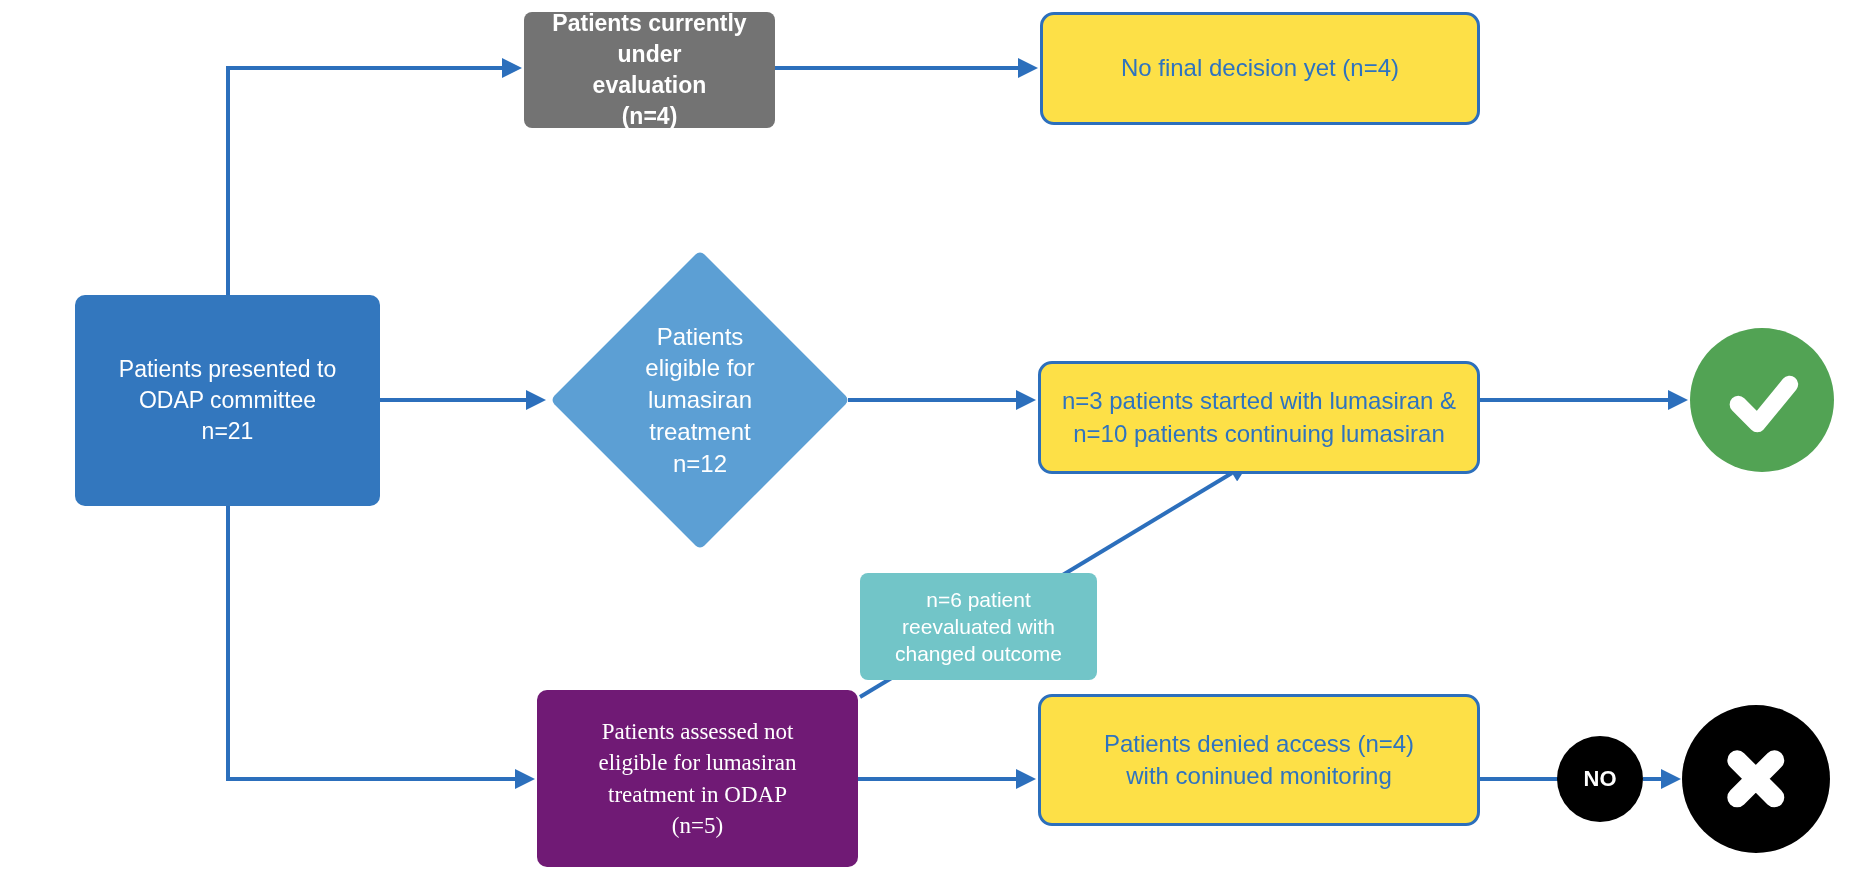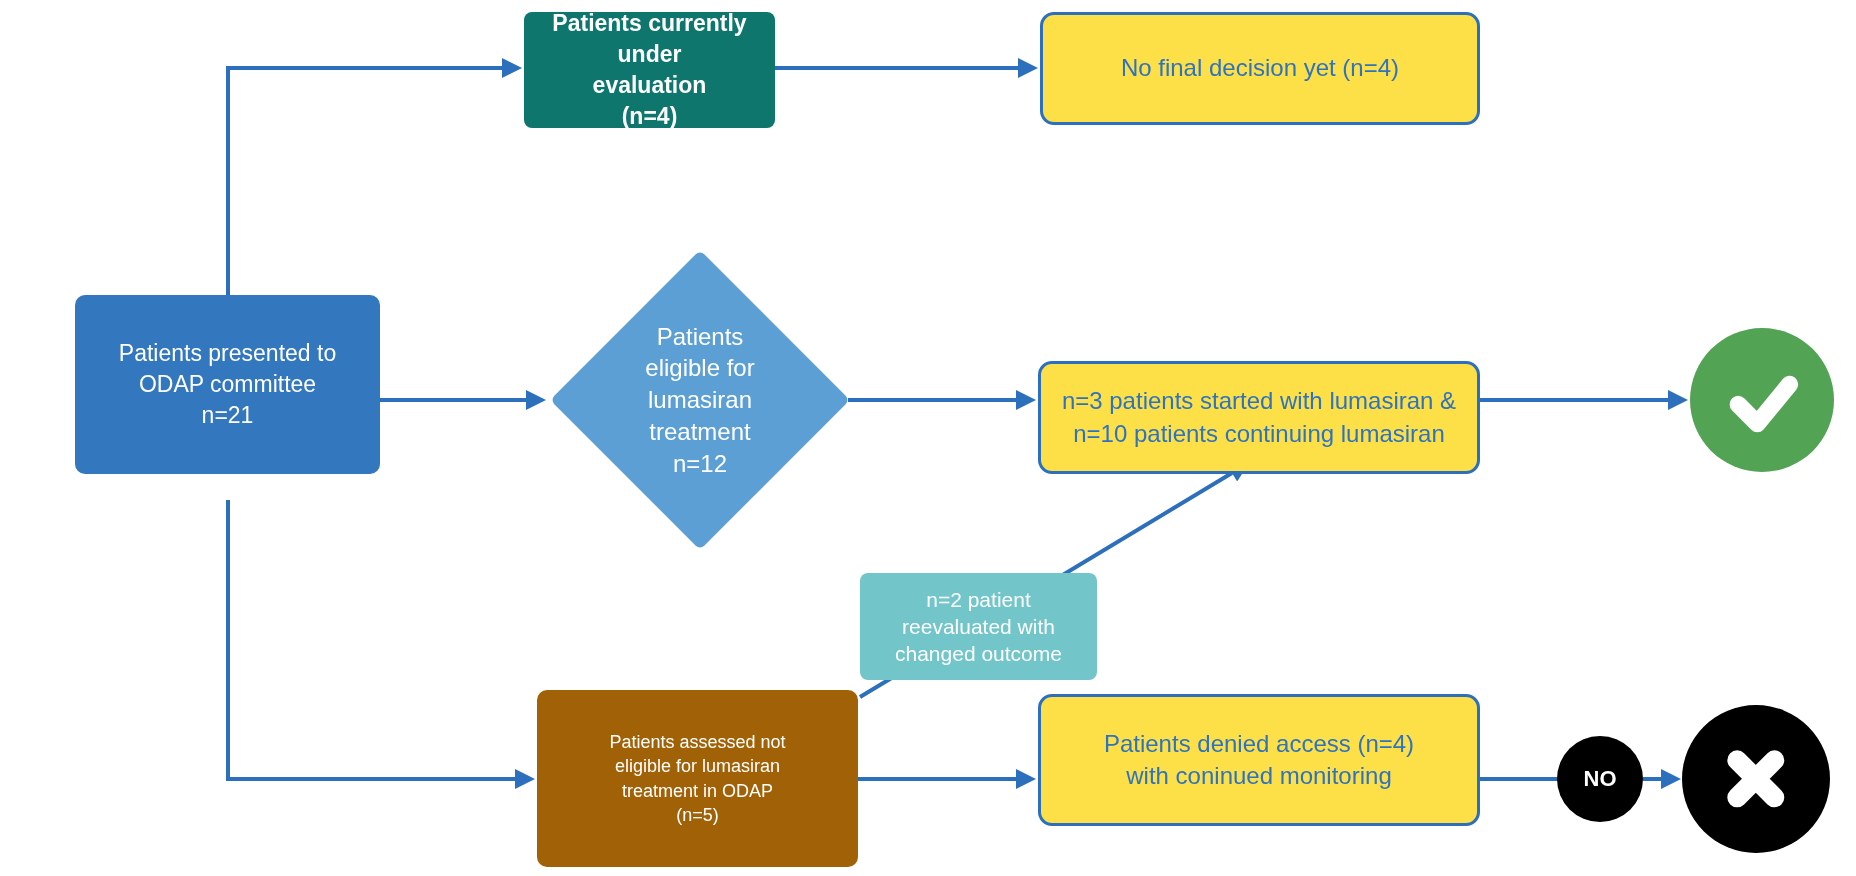--- a/index.html
+++ b/index.html
@@ -27,31 +27,32 @@
     box-sizing: border-box;
     line-height: 1.35;
   }
   .box-blue {
     background: #3377BE;
     color: #ffffff;
     border-radius: 10px;
     font-size: 23px;
   }
   .box-navy {
-    background: #0f766e;
+    background: #737373;
     color: #ffffff;
     border-radius: 8px;
     font-size: 23px;
     font-weight: bold;
   }
   .box-teal {
-    background: #a16207;
+    background: #701a75;
     color: #ffffff;
     border-radius: 10px;
-    font-size: 18px;
+    font-size: 23px;
+    font-family: Liberation Serif, serif;
   }
   .box-teal-small {
     background: #72C5C8;
     color: #ffffff;
     border-radius: 8px;
     font-size: 21px;
     line-height: 1.3;
   }
   .box-white {
     background: #fde047;
@@ -116,41 +117,41 @@
       <path d="M848 400 H1016" marker-end="url(#arrow)"></path>
       <path d="M1480 400 H1668" marker-end="url(#arrow)"></path>
       <path d="M228 500 V779 H515" marker-end="url(#arrow)"></path>
       <path d="M858 779 H1016" marker-end="url(#arrow)"></path>
       <path d="M1480 779 H1558"></path>
       <path d="M1643 779 H1661" marker-end="url(#arrow)"></path>
       <path d="M860 697 L1232 473" marker-end="url(#arrow)"></path>
     </g>
   </svg>
 
-  <div class="node box-blue" style="left:75px; top:295px; width:305px; height:179px;">Patients presented to
+  <div class="node box-blue" style="left:75px; top:295px; width:305px; height:211px;">Patients presented to
 ODAP committee
 n=21</div>
 
   <div class="node box-navy" style="left:524px; top:12px; width:251px; height:116px;">Patients currently under
 evaluation
 (n=4)</div>
 
   <div class="node box-white" style="left:1040px; top:12px; width:440px; height:113px;">No final decision yet (n=4)</div>
 
   <div class="diamond-outer"></div>
   <div class="diamond-text">Patients
 eligible for
 lumasiran
 treatment
 n=12</div>
 
   <div class="node box-white" style="left:1038px; top:361px; width:442px; height:113px;">n=3 patients started with lumasiran &amp;
 n=10 patients continuing lumasiran</div>
 
-  <div class="node box-teal-small" style="left:860px; top:573px; width:237px; height:107px;">n=2 patient
+  <div class="node box-teal-small" style="left:860px; top:573px; width:237px; height:107px;">n=6 patient
 reevaluated with
 changed outcome</div>
 
   <div class="node box-teal" style="left:537px; top:690px; width:321px; height:177px;">Patients assessed not
 eligible for lumasiran
 treatment in ODAP
 (n=5)</div>
 
   <div class="node box-white" style="left:1038px; top:694px; width:442px; height:132px;">Patients denied access (n=4)
 with coninued monitoring</div>

